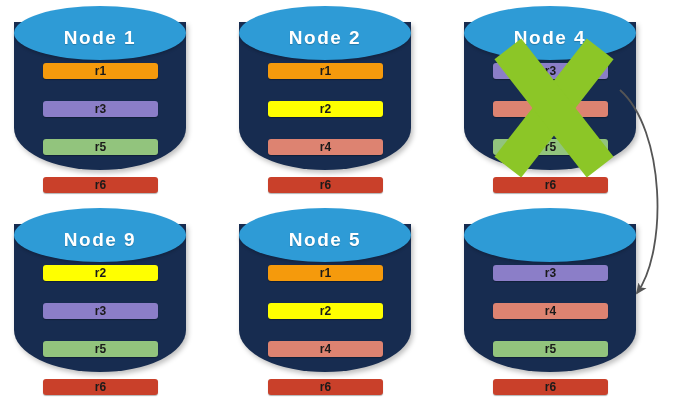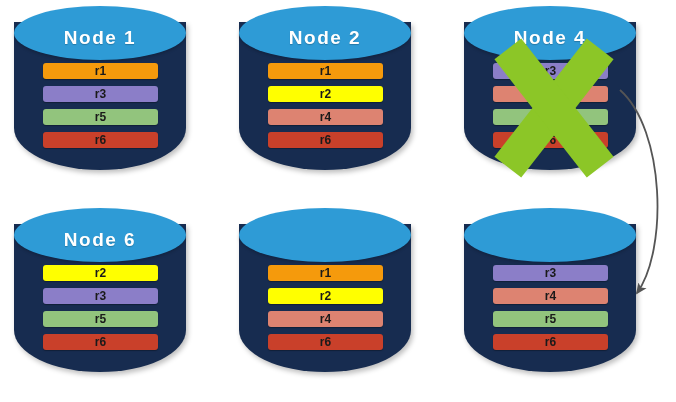--- a/index.html
+++ b/index.html
@@ -69,21 +69,21 @@
   }
   .bars {
     position: absolute;
     left: 43px;
     top: 63px;
     width: 115px;
   }
   .bar {
     position: relative;
     height: 16px;
-    margin-bottom: 7px;
+    margin-bottom: 22px;
     border-radius: 3px;
     display: flex;
     align-items: center;
     justify-content: center;
     font-size: 12px;
     font-weight: bold;
     color: #1a1a1a;
     box-shadow: 0 1px 1px rgba(0,0,0,0.3);
   }
   .bar:last-child { margin-bottom: 8px; }
@@ -157,31 +157,32 @@
           <div class="bar" style="background: rgb(201, 64, 42);">r6</div>
         </div>
         <div class="x-marker">
           <div class="x-bar a" style="background: rgb(140, 198, 39);"></div>
           <div class="x-bar b" style="background: rgb(140, 198, 39);"></div>
         </div>
       </div>
       <div class="node" style="left: 0px; top: 202px;">
         <div class="cyl-body" style="background: rgb(23, 44, 80);"></div>
         <div class="cyl-top" style="background: rgb(46, 155, 214);"></div>
-        <div class="node-title">Node  6</div>
+        <div class="node-title">Node  9</div>
         <div class="bars">
           <div class="bar" style="background: rgb(255, 255, 0);">r2</div>
           <div class="bar" style="background: rgb(139, 126, 200);">r3</div>
           <div class="bar" style="background: rgb(146, 196, 125);">r5</div>
           <div class="bar" style="background: rgb(201, 64, 42);">r6</div>
         </div>
       </div>
       <div class="node" style="left: 225px; top: 202px;">
         <div class="cyl-body" style="background: rgb(23, 44, 80);"></div>
         <div class="cyl-top" style="background: rgb(46, 155, 214);"></div>
+        <div class="node-title">Node  5</div>
         <div class="bars">
           <div class="bar" style="background: rgb(245, 154, 12);">r1</div>
           <div class="bar" style="background: rgb(255, 255, 0);">r2</div>
           <div class="bar" style="background: rgb(221, 131, 113);">r4</div>
           <div class="bar" style="background: rgb(201, 64, 42);">r6</div>
         </div>
       </div>
       <div class="node" style="left: 450px; top: 202px;">
         <div class="cyl-body" style="background: rgb(23, 44, 80);"></div>
         <div class="cyl-top" style="background: rgb(46, 155, 214);"></div>

